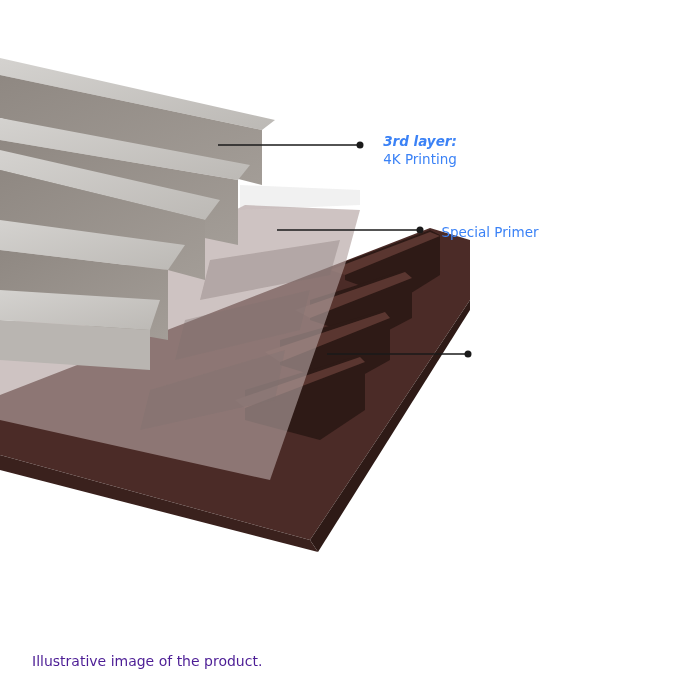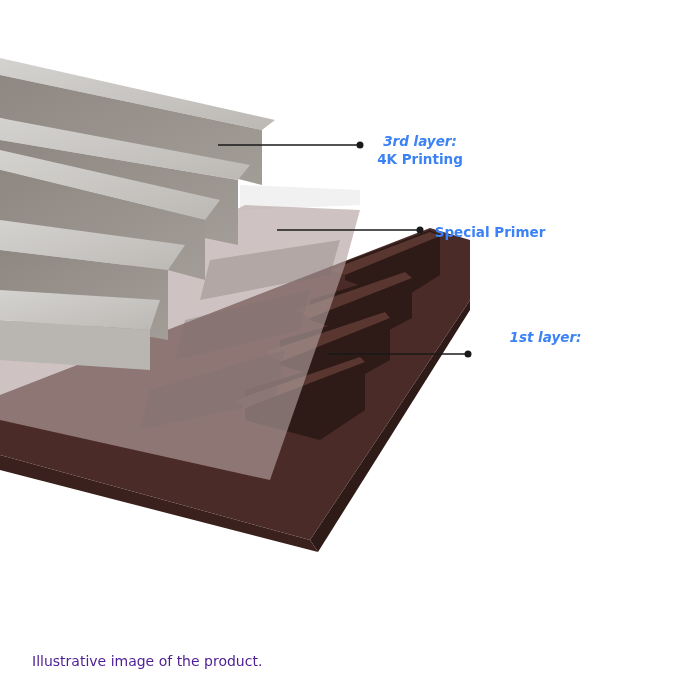--- a/index.html
+++ b/index.html
@@ -1,20 +1,20 @@
 <!DOCTYPE html>
 <html><head>
 <meta charset="utf-8">
 <style>
   html, body { margin:0; padding:0; background:#ffffff; }
   body { width:700px; height:700px; position:relative; overflow:hidden; font-family:"DejaVu Sans", sans-serif; color:#1a1a1a; }
   .illustration { position:absolute; left:0; top:0; width:700px; height:700px; }
   .label { position:absolute; text-align:center; font-size:13.5px; line-height:18px; color:#3b82f6; }
   .label .title { font-style:italic; font-weight:bold; display:block; }
-  .label .desc { display:block;font-weight:bold; }
+  .label .desc { display:block; }
   .caption { position:absolute; left:32px; top:653px; font-size:14px; color:#4c1d95; }
 </style>
 </head>
 <body>
 
 <svg class="illustration" viewBox="0 0 700 700" xmlns="http://www.w3.org/2000/svg">
   <defs>
     <linearGradient id="woodL" x1="0" y1="0" x2="1" y2="1">
       <stop offset="0" stop-color="#d4d2cf"></stop>
         <stop offset="1" stop-color="#bcb9b5"></stop>
@@ -78,16 +78,15 @@
 <div class="label" style="left:370px; top:132px; width:100px;">
   <span class="title">3rd layer:</span>
   <span class="desc">4K Printing</span>
 </div>
 
 <div class="label" style="left:430px; top:223px; width:120px;">
   <span class="desc">Special Primer</span>
 </div>
 
 <div class="label" style="left:478px; top:328px; width:135px;">
-  <span class="title">1st layer:</span>
 </div>
 
 <div class="caption">Illustrative image of the product.</div>
 
 </body></html>

